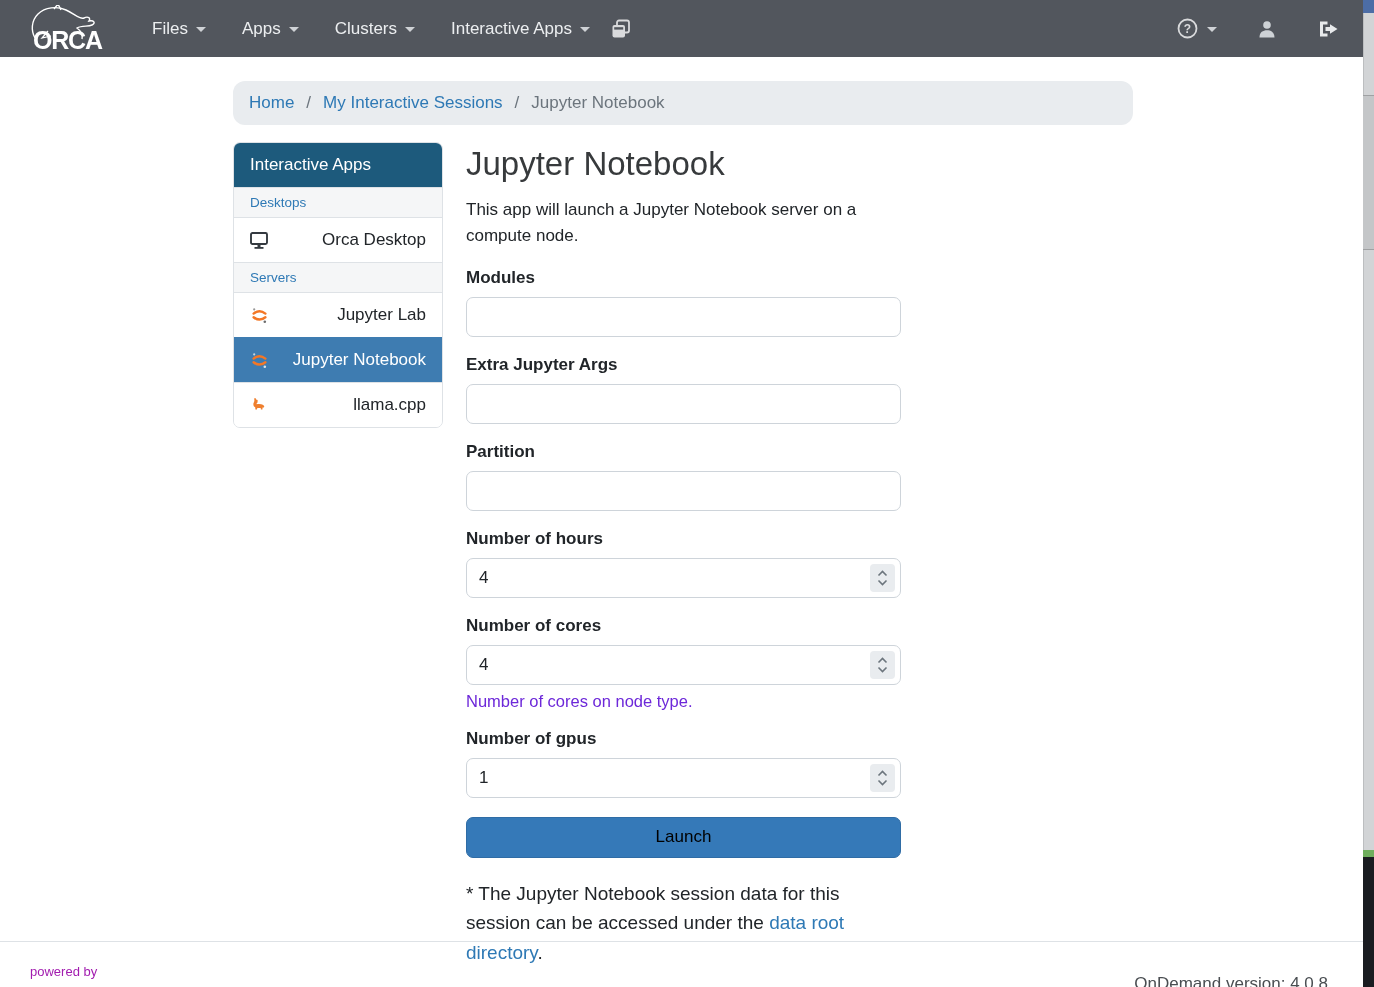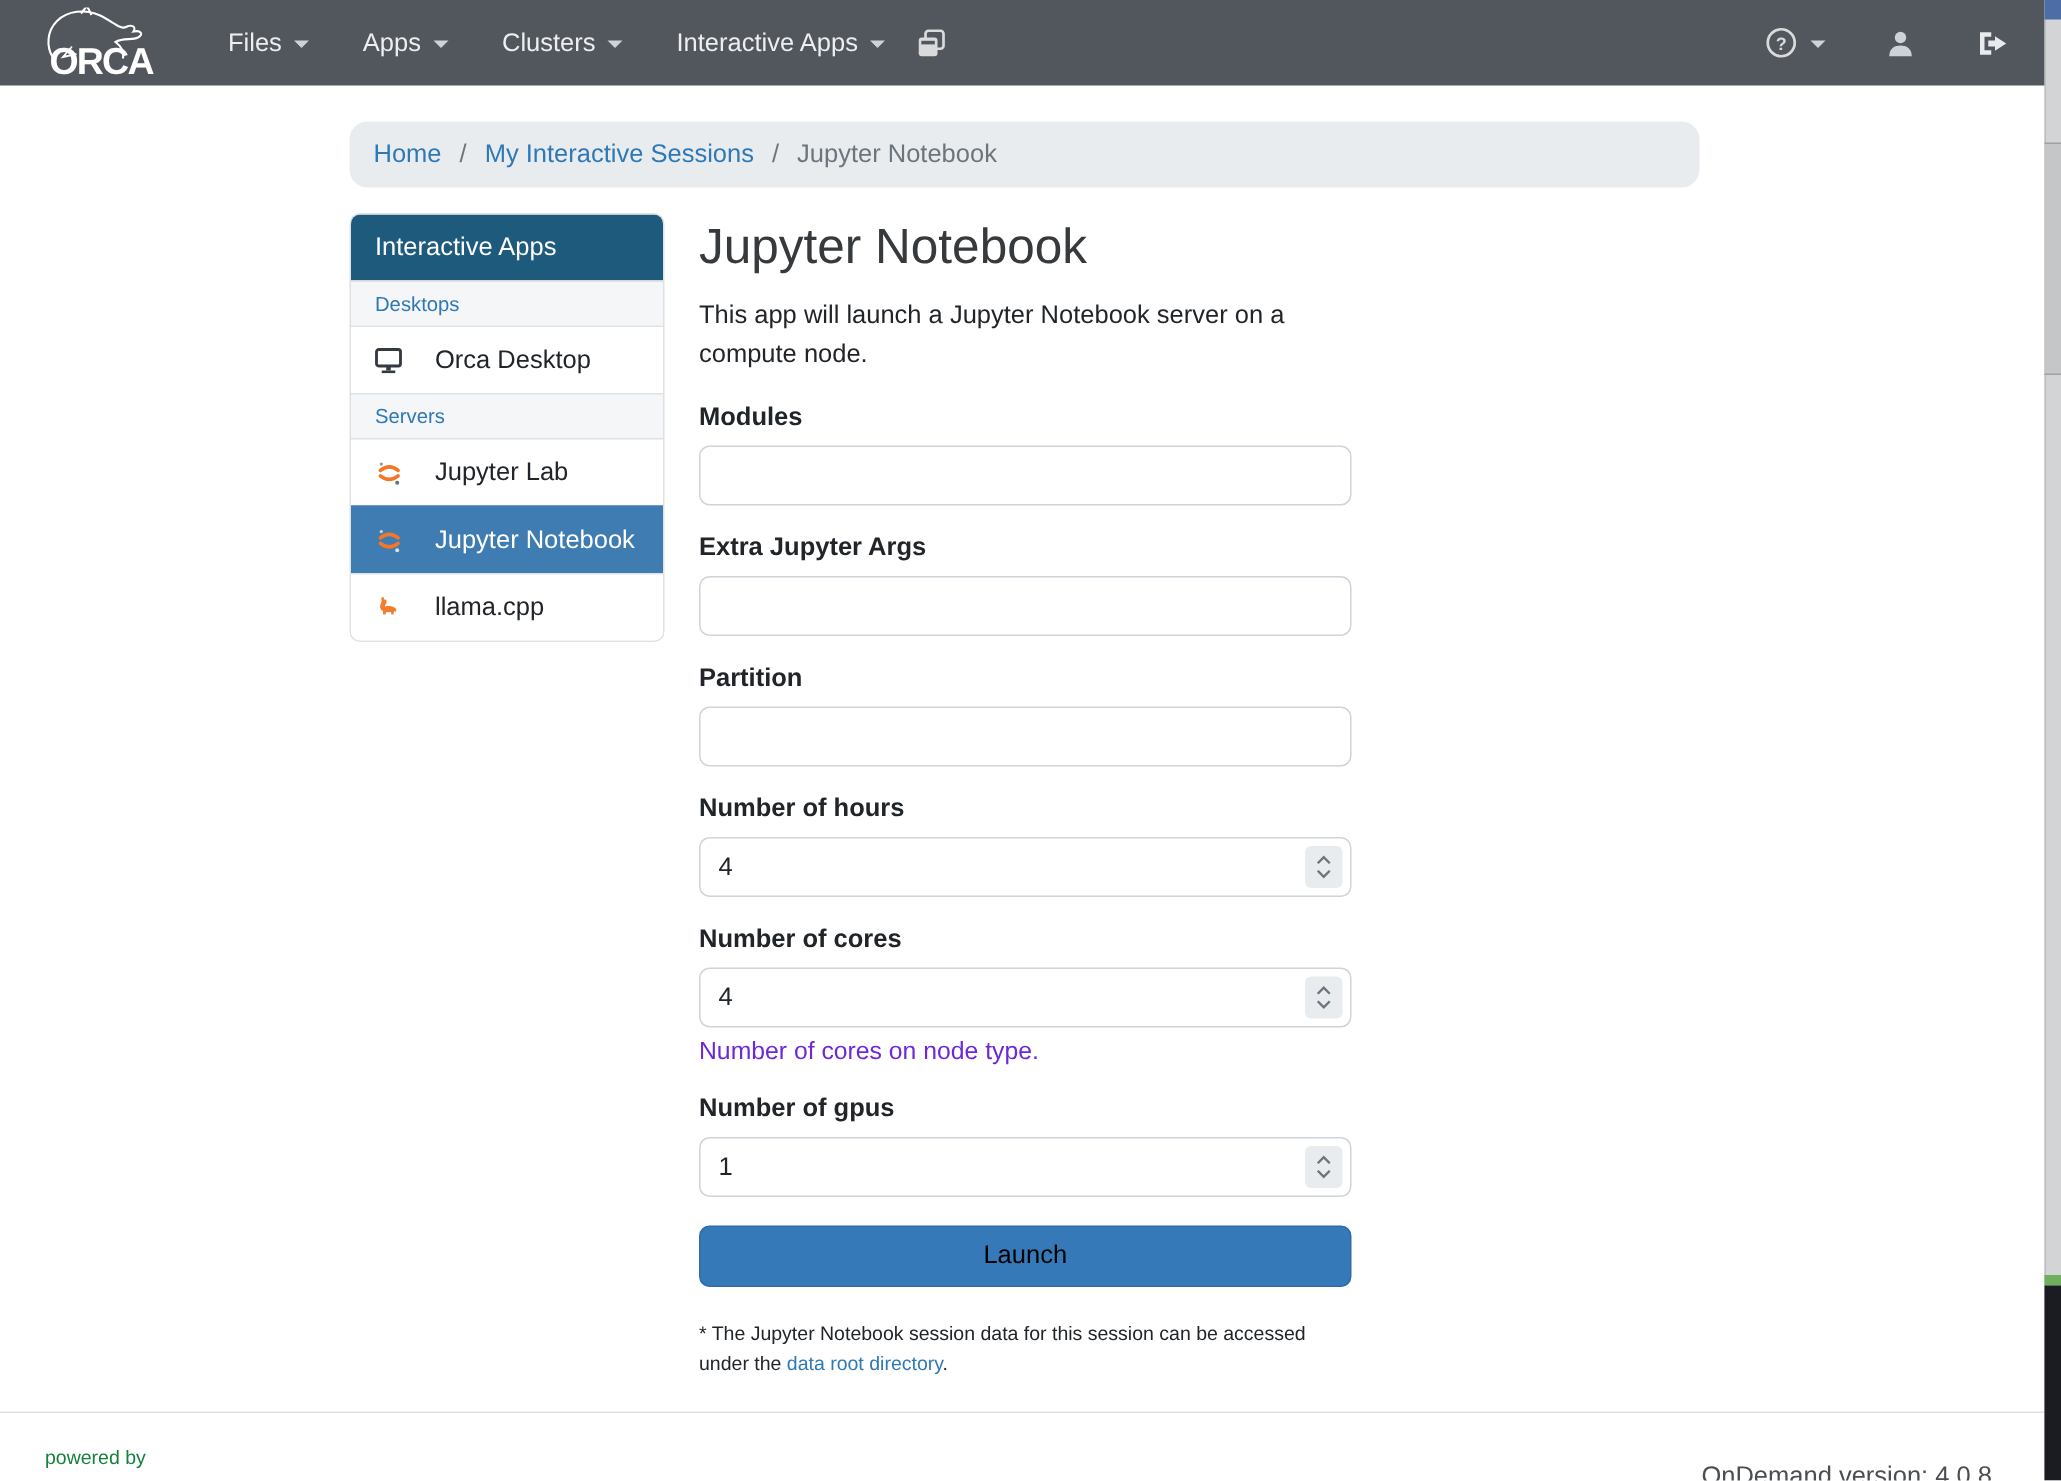--- a/index.html
+++ b/index.html
@@ -29,21 +29,21 @@
 
   .row { display:flex; gap:23px; margin-top:17px; }
 
   
   .sidebar { width:210px; flex:none; border:1px solid #dee2e6; border-radius:7px; overflow:hidden;
              background:#fff; align-self:flex-start; }
   .sidebar-header { background:#1d5a7c; color:#fff; font-size:17px; font-weight:500; padding:12px 16px; }
   .sidebar-section { background:#f5f6f7; color:#2e79b5; font-size:13.5px; padding:7px 16px;
                      border-top:1px solid #dee2e6; }
   .sidebar-item { display:flex; align-items:center; gap:22px; font-size:17px; color:#212529;
-                  padding:12px 16px; border-top:1px solid #dee2e6; background:#fff; cursor:pointer; }
+                  padding:12px 16px; border-top:1px solid #dee2e6; background:#fff; cursor:pointer;justify-content:space-between; }
   .sidebar-item.active { background:#3e7cb1; color:#fff; border-top-color:#3e7cb1; }
   .s-icon { width:18px; height:17px; flex:none; display:flex; align-items:center; justify-content:center; }
 
   
   .form-col { width:435px; flex:none; }
   h1.app-title { font-size:33px; font-weight:400; color:#373a3c; margin:3px 0 14px; }
   .app-desc { font-size:17px; line-height:1.55; margin-bottom:10px; }
   .field-label { display:block; font-size:17px; font-weight:700; margin:18px 0 9px; }
   .input-wrap { position:relative; }
   .text-input { width:100%; height:40px; border:1px solid #ced4da; border-radius:7px;
@@ -51,26 +51,26 @@
                 font-family:"Liberation Sans", sans-serif; background:#fff;
                 -moz-appearance:textfield; appearance:textfield; }
   .text-input::-webkit-outer-spin-button, .text-input::-webkit-inner-spin-button { -webkit-appearance:none; }
   .spinner { position:absolute; right:6px; top:6px; width:25px; height:28px; background:#e9ecef;
              border-radius:4px; display:flex; flex-direction:column; align-items:center;
              justify-content:center; gap:2px; cursor:pointer; }
   .help-text { font-size:16.5px; color:#6d28d9; margin-top:7px; }
   .launch-btn { margin-top:19px; width:100%; height:41px; background:#3579b8; border:1px solid #2f6ca5;
                 border-radius:7px; color:#000000; font-size:17px; cursor:pointer;
                 font-family:"Liberation Sans", sans-serif; }
-  .footnote { margin-top:21px; font-size:13px; line-height:1.55; }
+  .footnote { margin-top:21px; font-size:19px; line-height:1.55; }
   .footnote a { color:#2e79b5; cursor:pointer; }
 
   
   .footer-divider { position:absolute; top:941px; left:0; width:1364px; border-top:1px solid #dee2e6; }
-  .powered-by { position:absolute; top:964px; left:30px; font-size:13px; color:#15803d; }
+  .powered-by { position:absolute; top:964px; left:30px; font-size:13px; color:#a21caf; }
   .version { position:absolute; top:974px; right:46px; font-size:17px; color:#4a4e52; }
 
   
   .sb-track { position:absolute; top:0; right:0; width:11px; height:987px; background:#d2d4d6;
               border-left:1px solid #bcbec0; z-index:9; }
   .sb-btn-top { position:absolute; top:0; right:0; width:11px; height:13px; background:#4c6da6; z-index:10; }
   .sb-thumb { position:absolute; top:95px; right:0; width:11px; height:155px; background:#c4c6c8;
               border-top:1px solid #9fa1a3; border-bottom:1px solid #9fa1a3; z-index:10; cursor:grab; }
   .sb-green { position:absolute; top:850px; right:0; width:11px; height:7px; background:#6fae5d; z-index:10; }
   .sb-dark { position:absolute; top:857px; right:0; width:11px; height:130px; background:#1a1c21; z-index:10; }

